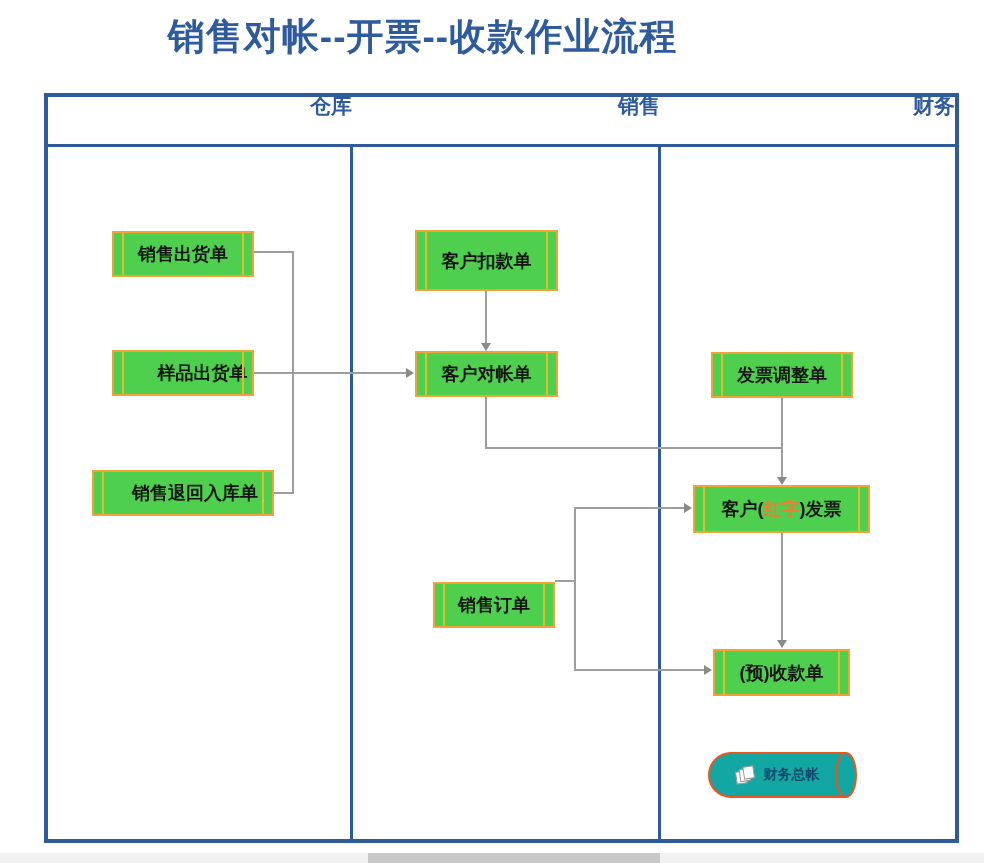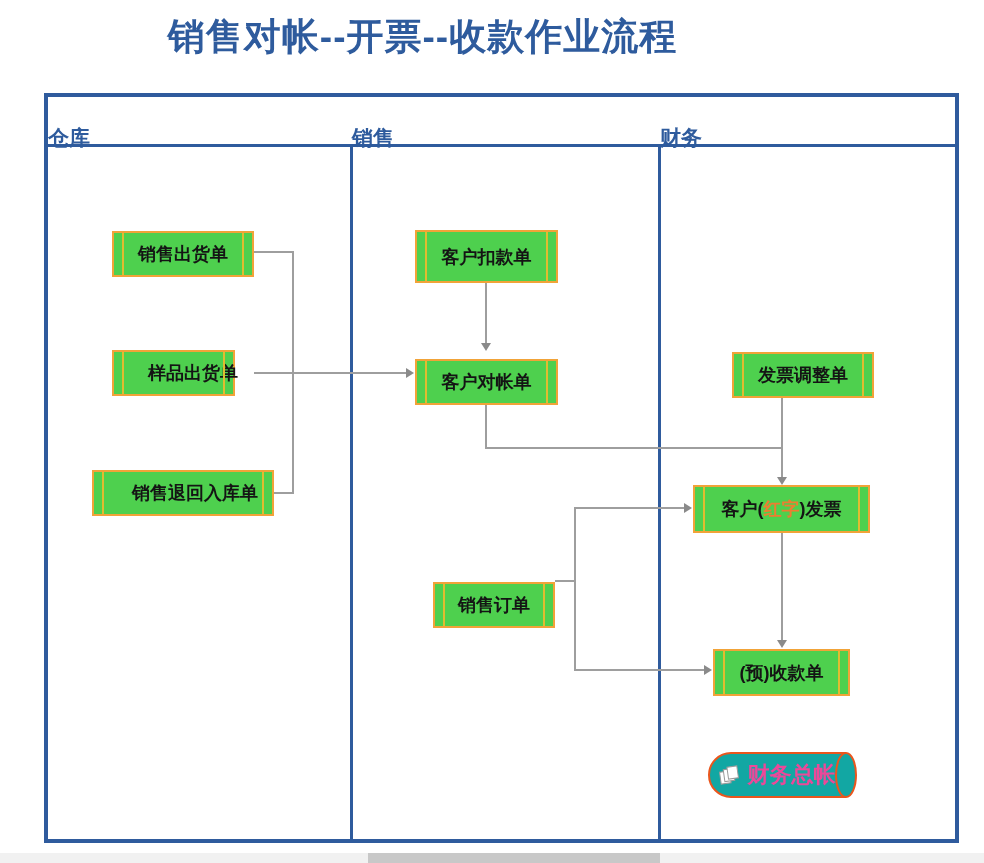--- a/index.html
+++ b/index.html
@@ -22,22 +22,22 @@
   }
   .header-sep{
     position:absolute;left:44px;top:144px;width:915px;height:3px;
     background:var(--frame-blue,#2F5B9D);
   }
   .lane-divider{
     position:absolute;top:147px;height:692px;width:3px;
     background:var(--frame-blue,#2F5B9D);
   }
   .lane-label{
-    position:absolute;top:120px;height:36px;line-height:36px;
-    text-align:left;font-size:21px;font-weight:bold;
+    position:absolute;top:88px;height:36px;line-height:36px;
+    text-align:right;font-size:21px;font-weight:bold;
     color:var(--title-blue,#2E5B9D);
   }
   
   .node{
     position:absolute;box-sizing:border-box;
     background:var(--box-green,#4ED04E);
     border:2px solid var(--box-border,#F1A338);
     display:flex;align-items:center;justify-content:center;
   }
   .node::before,.node::after{
@@ -64,21 +64,21 @@
     border-left:5px solid transparent;border-right:5px solid transparent;
     border-top:8px solid var(--arrow-gray,#8A8A8A);
   }
   
   .ledger{position:absolute;left:707px;top:751px;width:152px;height:48px;}
   .ledger svg.cyl{position:absolute;left:0;top:0;}
   .ledger-inner{
     position:absolute;left:0;top:0;width:138px;height:48px;
     display:flex;align-items:center;justify-content:center;gap:7px;
   }
-  .ledger-label{font-size:22px;font-weight:bold;color:#ec4899;white-space:nowrap;}
+  .ledger-label{font-size:14px;font-weight:bold;color:#0c4a6e;white-space:nowrap;}
   
   .scroll-track{
     position:absolute;left:0;top:853px;width:984px;height:10px;
     background:#f1f1f1;
   }
   .scroll-thumb{
     position:absolute;left:368px;top:0;width:292px;height:10px;
     background:#c8c8c8;
   }
 </style>
@@ -117,38 +117,38 @@
 <div class="hline" style="left:555px;top:580px;width:21px;"></div>
 <div class="vline" style="left:574px;top:508px;height:163px;"></div>
 <div class="hline" style="left:574px;top:507px;width:111px;"></div>
 <div class="arr-r" style="left:684px;top:503px;"></div>
 <div class="hline" style="left:574px;top:669px;width:131px;"></div>
 <div class="arr-r" style="left:704px;top:665px;"></div>
 
 <div class="node" style="left:112px;top:231px;width:142px;height:46px;">
   <span class="node-label">销售出货单</span>
 </div>
-<div class="node" style="left:112px;top:350px;width:123px;height:46px;padding-left:39px;">
+<div class="node" style="left:112px;top:350px;width:142px;height:46px;padding-left:39px;">
   <span class="node-label">样品出货单</span>
 </div>
 <div class="node" style="left:92px;top:470px;width:182px;height:46px;padding-left:24px;">
   <span class="node-label">销售退回入库单</span>
 </div>
 
-<div class="node" style="left:415px;top:230px;width:143px;height:53px;">
+<div class="node" style="left:415px;top:230px;width:143px;height:61px;">
   <span class="node-label">客户扣款单</span>
 </div>
-<div class="node" style="left:415px;top:351px;width:143px;height:46px;margin-top:8px;">
+<div class="node" style="left:415px;top:351px;width:143px;height:46px;">
   <span class="node-label">客户对帐单</span>
 </div>
 <div class="node" style="left:433px;top:582px;width:122px;height:46px;">
   <span class="node-label">销售订单</span>
 </div>
 
-<div class="node" style="left:732px;top:352px;width:142px;height:46px;">
+<div class="node" style="left:711px;top:352px;width:142px;height:46px;">
   <span class="node-label">发票调整单</span>
 </div>
 <div class="node" style="left:693px;top:485px;width:177px;height:48px;">
   <span class="node-label"><span>客户(</span><span class="red-text">红字</span><span>)发票</span></span>
 </div>
 <div class="node" style="left:713px;top:649px;width:137px;height:47px;">
   <span class="node-label">(预)收款单</span>
 </div>
 
 <div class="ledger">

